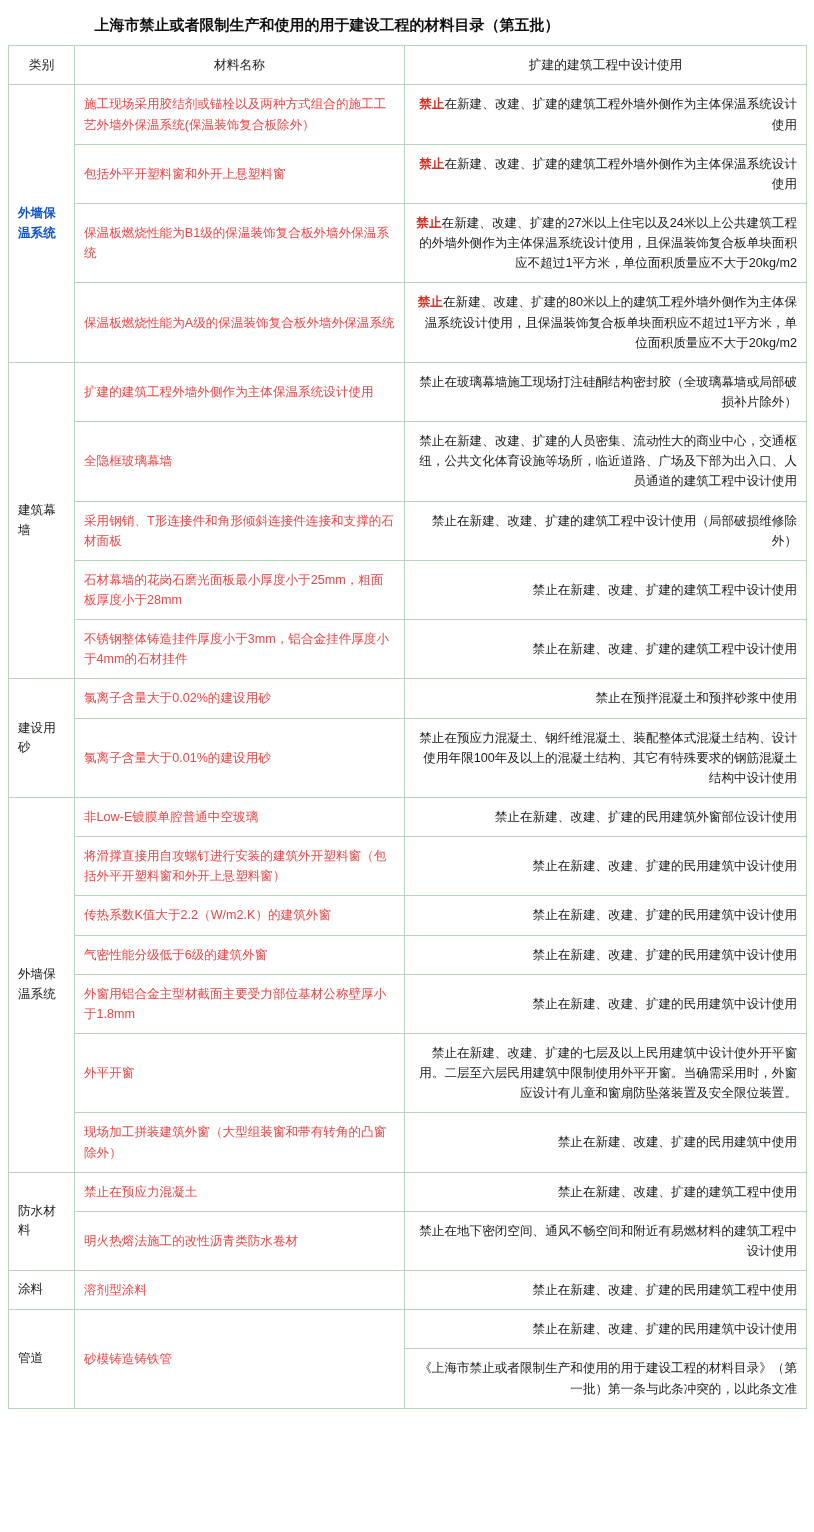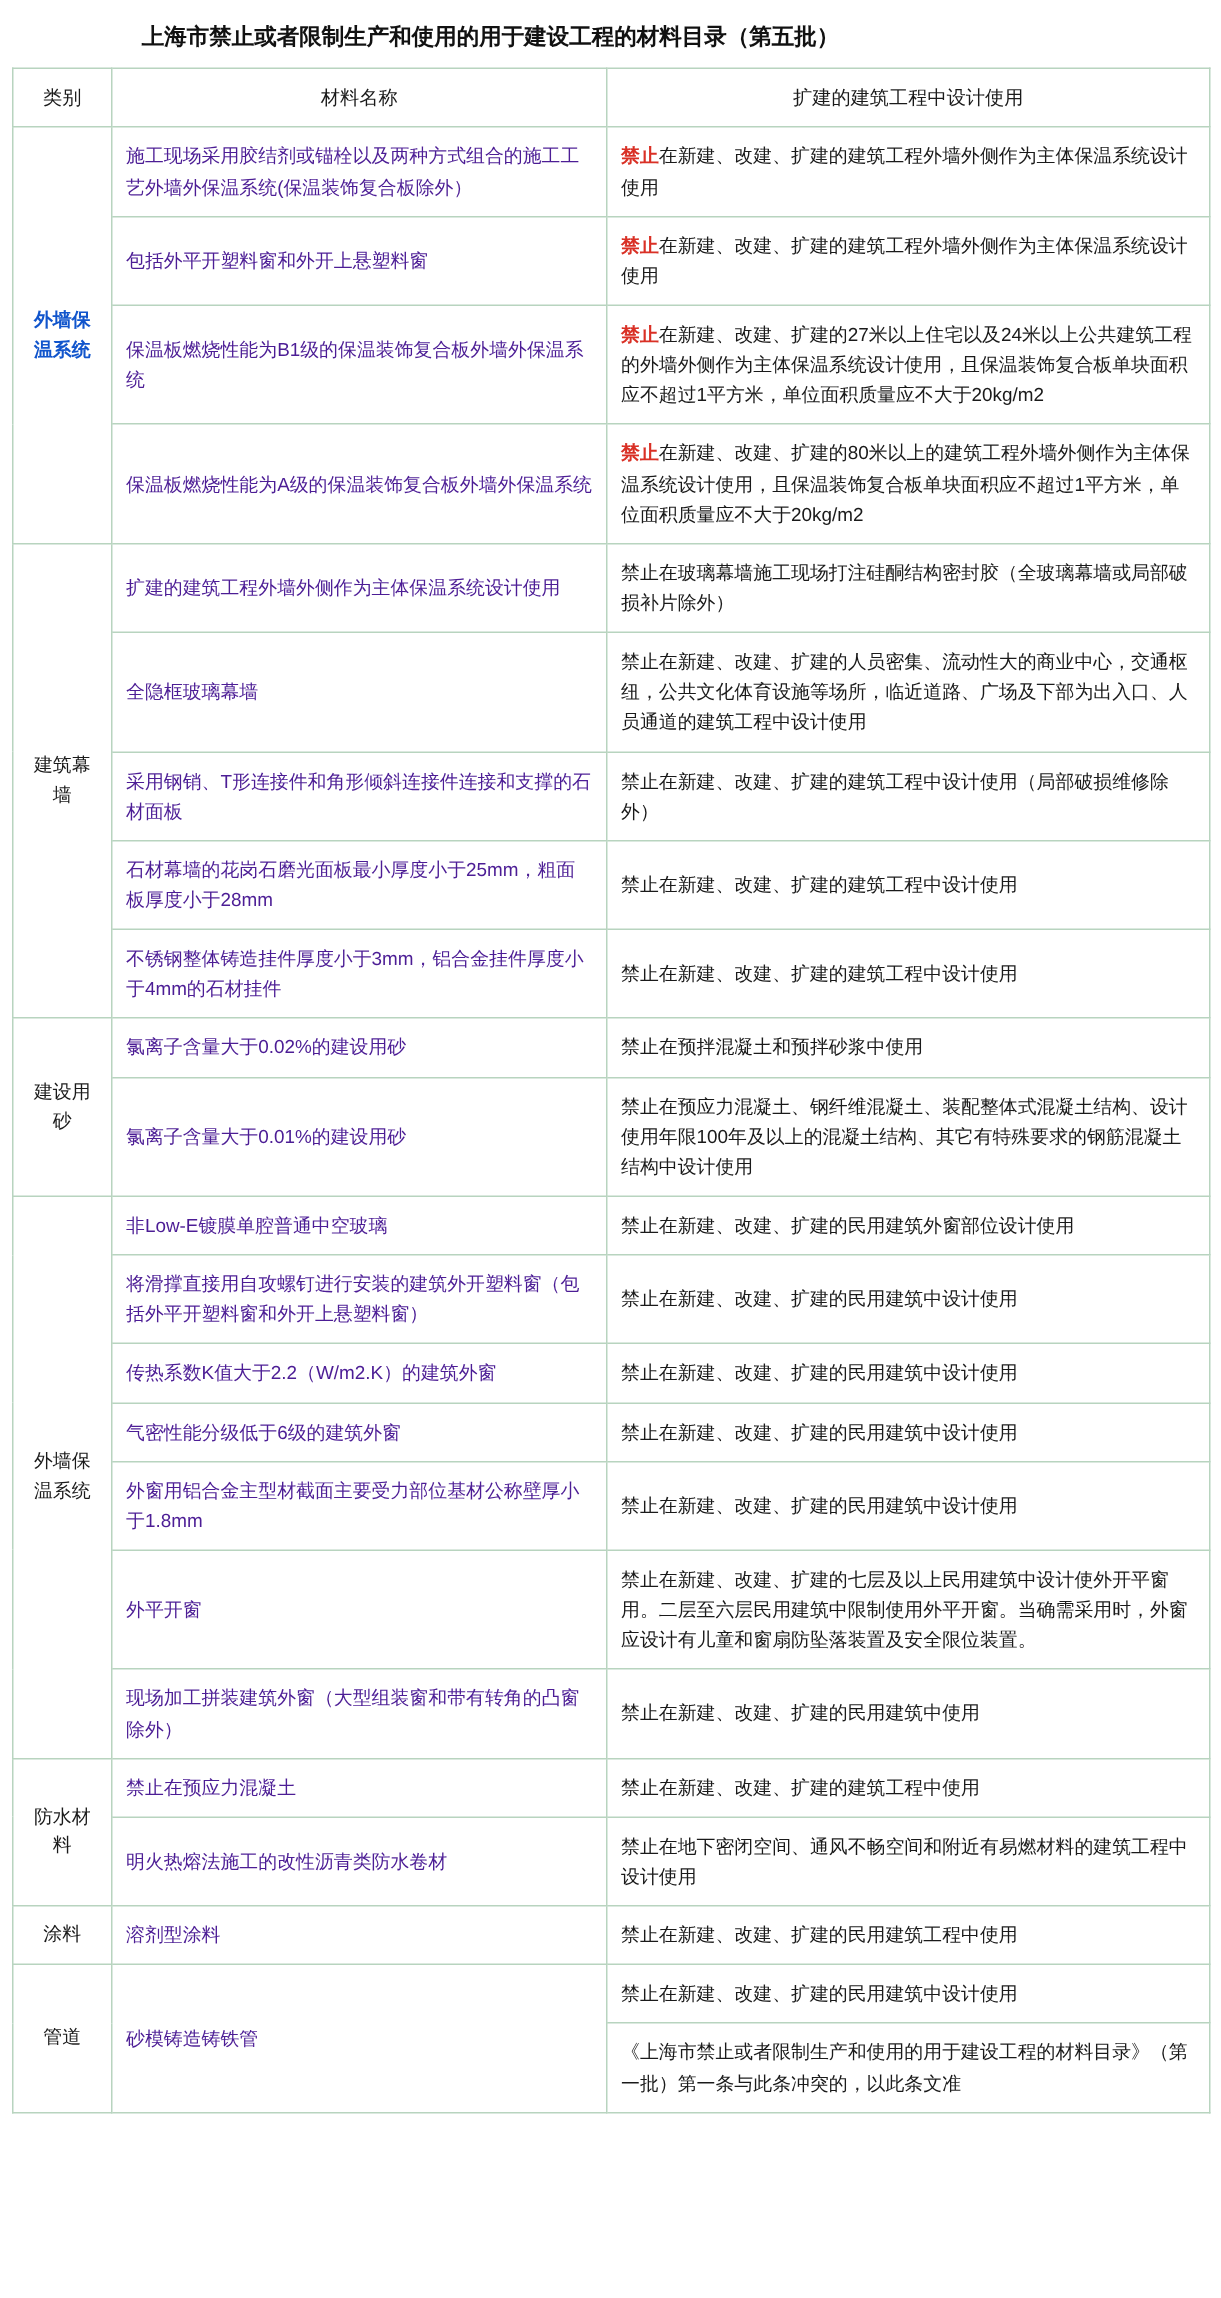--- a/index.html
+++ b/index.html
@@ -45,36 +45,36 @@
     text-align: center;
     font-size: 12.8px;
     color: #1a1a1a;
     padding: 10px 6px;
   }
   col.c-cat { width: 66px; }
   col.c-name { width: 330px; }
   col.c-scope { width: 402px; }
 
   td.cat {
-    text-align: center;
+    text-align: left;
     font-size: 12.6px;
     color: #1a1a1a;
     line-height: 1.55;
     padding: 6px 6px;
   }
   td.cat.accent {
     color: #1155cc;
     font-weight: bold;
   }
   td.name {
     text-align: left;
-    color: #4c1d95;
+    color: #ef4444;
   }
   td.scope {
-    text-align: left;
+    text-align: right;
     color: #1a1a1a;
   }
   .ban {
     color: #d93025;
     font-weight: bold;
   }
 </style>
 </head>
 <body>
 

